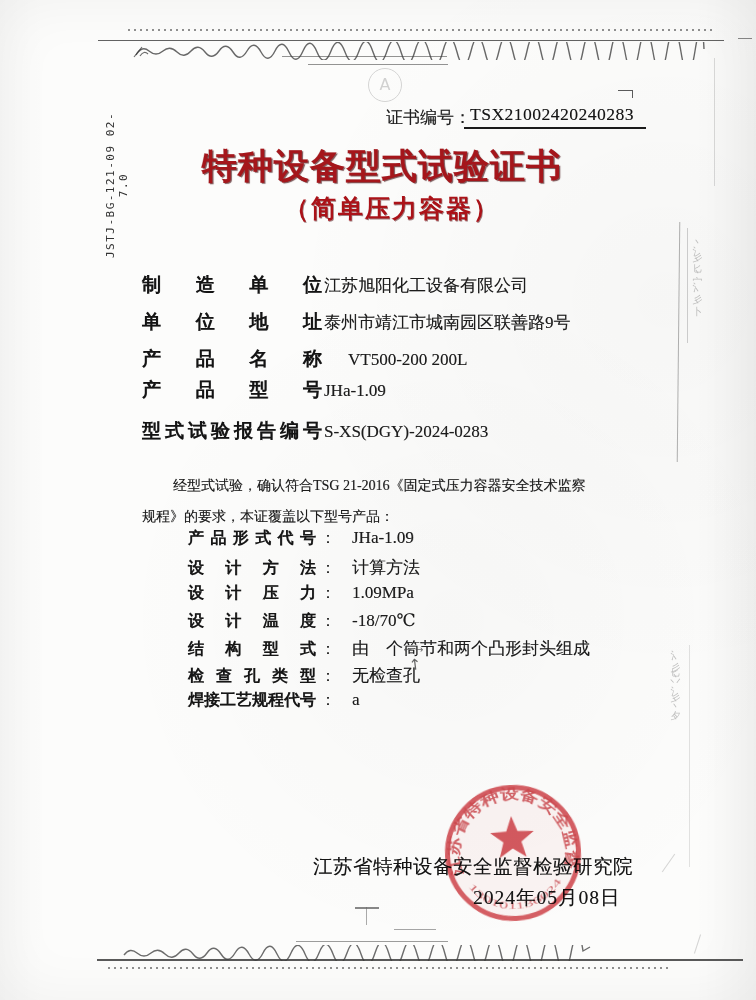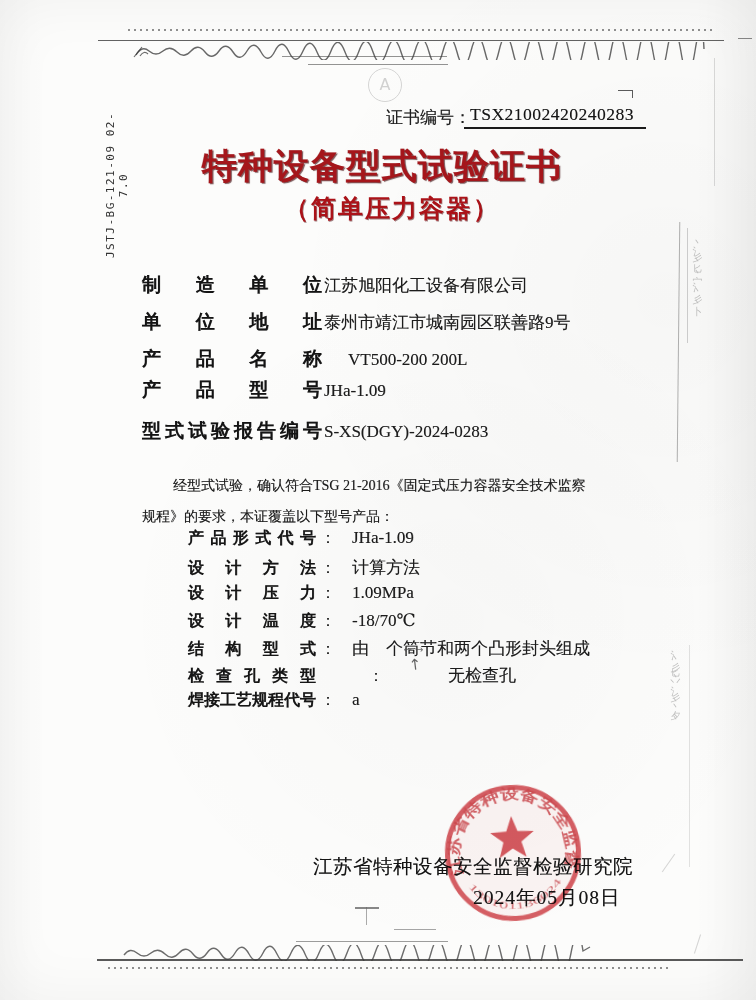--- a/index.html
+++ b/index.html
@@ -140,21 +140,21 @@
   <div class="s-row" style="top:610px;">
     <span class="s-label ink">设计温度</span>
       <span class="s-colon">：</span>
     <span class="s-value ink">-18/70℃</span>
   </div>
   <div class="s-row" style="top:637px;">
     <span class="s-label ink">结构型式</span>
       <span class="s-colon">：</span>
     <span class="s-value ink">由　个筒节和两个凸形封头组成</span>
   </div>
-  <div class="s-row" style="top:664px;gap:48px;">
+  <div class="s-row" style="top:664px;">
     <span class="s-label ink">检查孔类型</span>
       <span class="s-colon">：</span>
     <span class="s-value ink">无检查孔</span>
   </div>
   <div class="s-row" style="top:690px;">
     <span class="s-label ink">焊接工艺规程代号</span>
       <span class="s-colon">：</span>
     <span class="s-value ink">a</span>
   </div>
 

